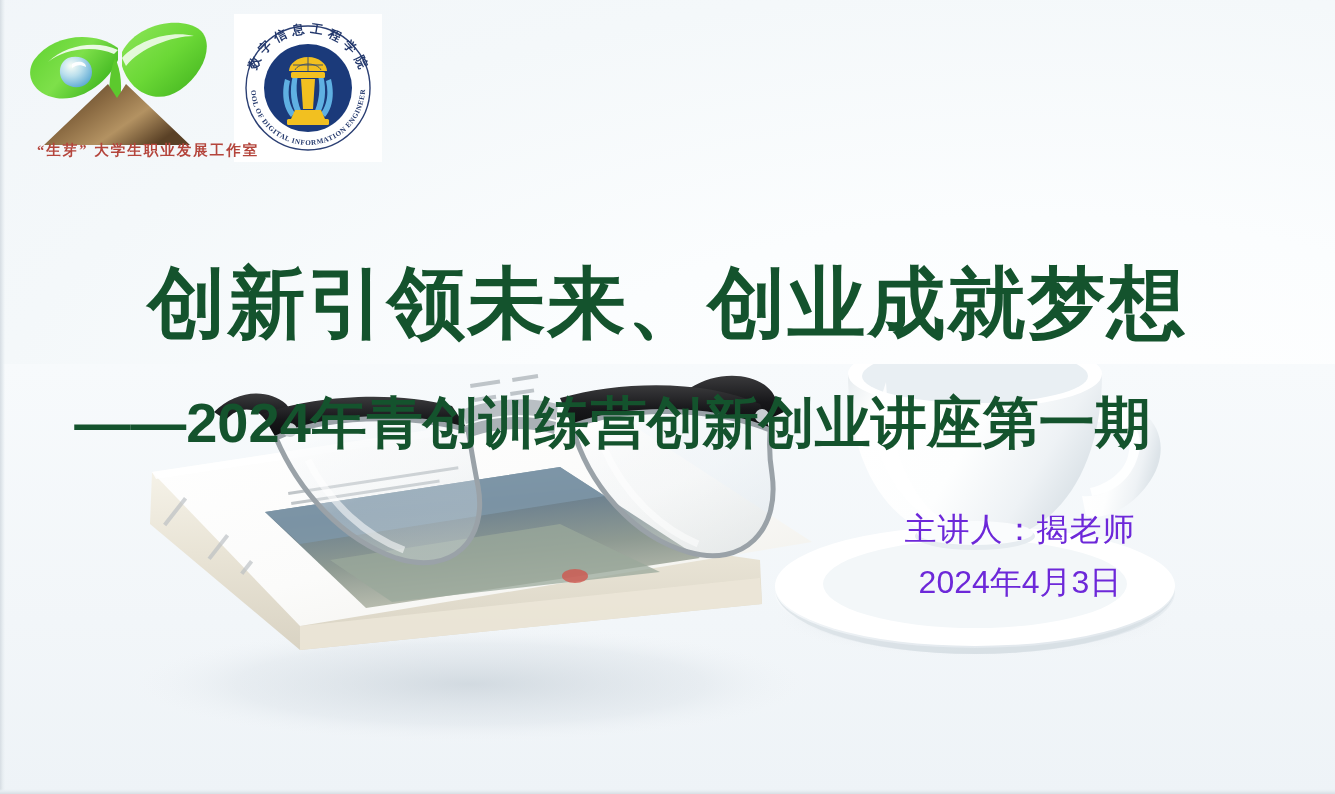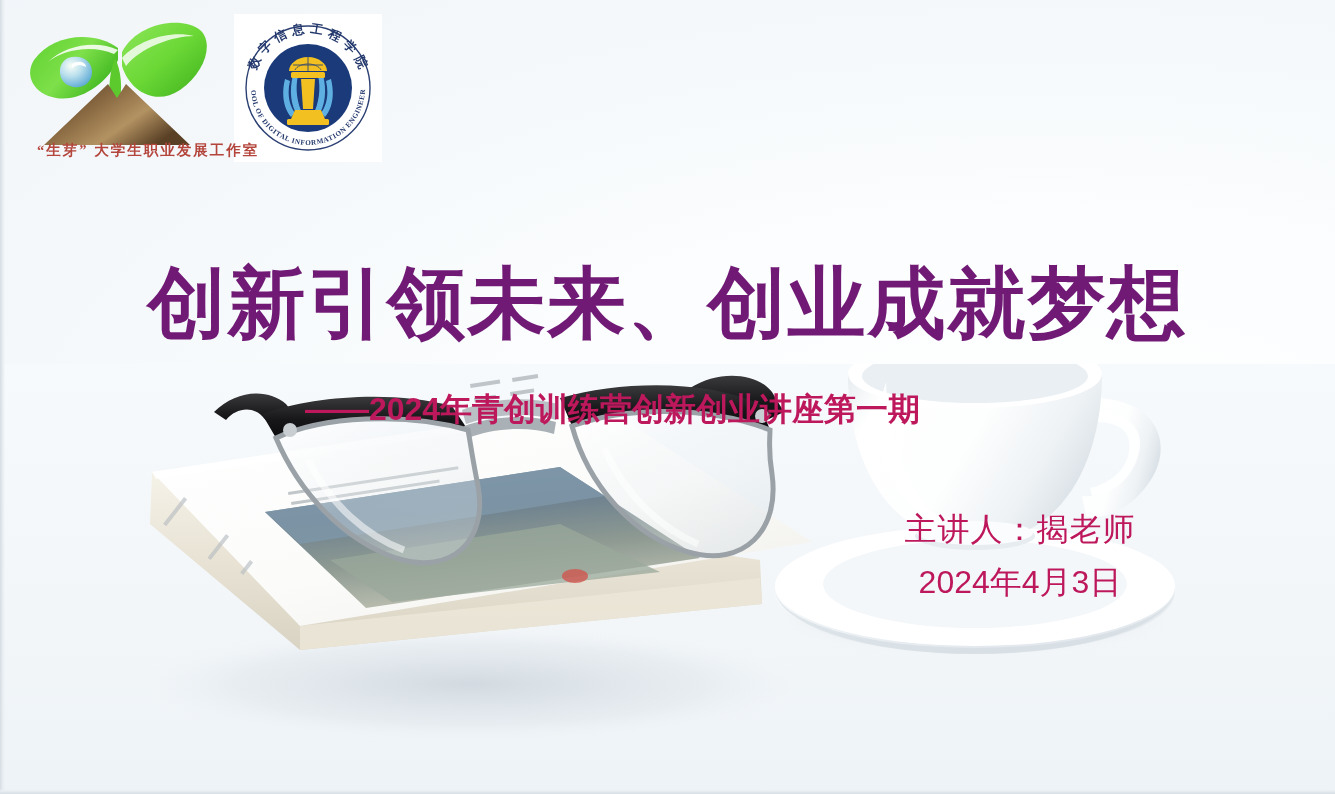--- a/index.html
+++ b/index.html
@@ -99,47 +99,47 @@
   
   .title-main {
     position: absolute;
     left: 0;
     right: 0;
     top: 262px;
     text-align: center;
     font-size: 78px;
     line-height: 1.06;
     letter-spacing: 2px;
-    color: #701a75;
+    color: #14532d;
     font-weight: 700;
     white-space: nowrap;
   }
 
   .title-sub {
     position: absolute;
     left: 0;
     right: 0;
     top: 392px;
     text-align: center;
     padding-right: 110px;
-    font-size: 32px;
+    font-size: 56px;
     line-height: 1.1;
     letter-spacing: 0px;
-    color: #be185d;
+    color: #14532d;
     font-weight: 600;
     white-space: nowrap;
   }
 
   .speaker-block {
     position: absolute;
     left: 880px;
     top: 508px;
     width: 280px;
     text-align: center;
-    color: #be185d;
+    color: #6d28d9;
   }
   .speaker-name {
     font-size: 32px;
     line-height: 1.35;
     letter-spacing: 1px;
     white-space: nowrap;
   }
   .speaker-date {
     font-size: 32px;
     line-height: 1.35;

